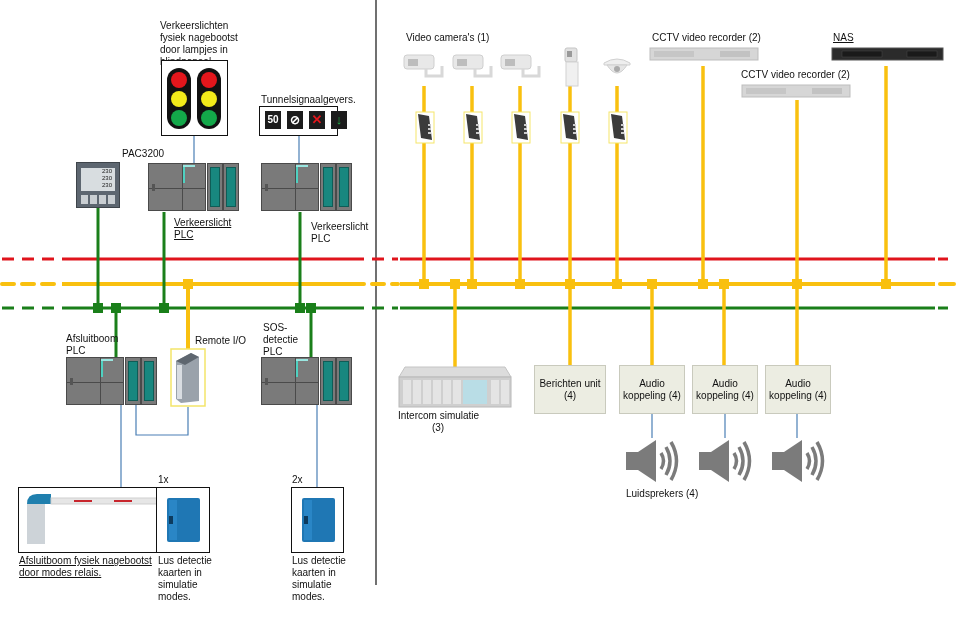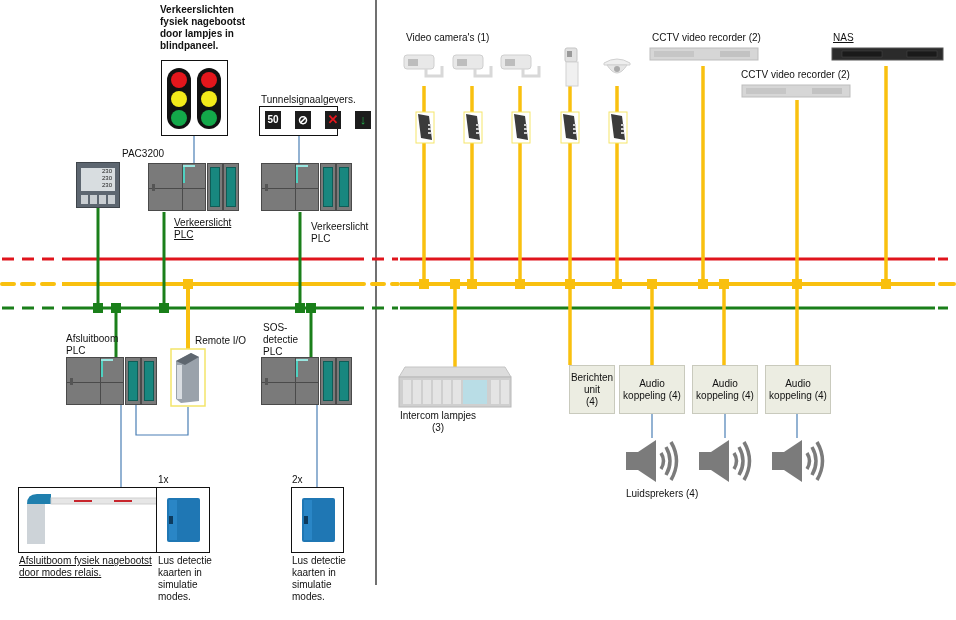--- a/index.html
+++ b/index.html
@@ -225,42 +225,42 @@
   </g>
 
   <g transform="translate(171,349)">
     <rect x="0" y="0" width="34" height="57" fill="#fff" stroke="#f3e56a" stroke-width="1.5"></rect>
     <polygon points="5,12 20,4 28,8 28,52 10,54 5,50" fill="#9aa2ab"></polygon>
     <polygon points="5,12 20,4 28,8 14,16" fill="#5e666f"></polygon>
     <rect x="6" y="16" width="5" height="34" fill="#d9dde2"></rect>
   </g>
 </svg>
 
-<div class="lbl" style="left:160px;top:4px;font-weight:bold;">
+<div class="lbl" style="left:160px;top:20px;">
   <div>Verkeerslichten</div>
   <div>fysiek nagebootst</div>
   <div>door lampjes in</div>
   <div>blindpaneel.</div>
 </div>
 <div class="box" style="left:161px;top:60px;width:65px;height:74px;">
   <svg width="65" height="74">
     <rect x="5" y="7" width="24" height="61" rx="12" fill="#111"></rect>
     <circle cx="17" cy="19" r="8" fill="#e3161c"></circle>
     <circle cx="17" cy="38" r="8" fill="#f2ea1a"></circle>
     <circle cx="17" cy="57" r="8" fill="#13a84a"></circle>
     <rect x="35" y="7" width="24" height="61" rx="12" fill="#111"></rect>
     <circle cx="47" cy="19" r="8" fill="#e3161c"></circle>
     <circle cx="47" cy="38" r="8" fill="#f2ea1a"></circle>
     <circle cx="47" cy="57" r="8" fill="#13a84a"></circle>
   </svg>
 </div>
 
 <div class="lbl" style="left:261px;top:94px;">Tunnelsignaalgevers.</div>
 <div class="box" style="left:259px;top:106px;width:77px;height:28px;">
-  <div style="position:absolute;left:5px;top:4px;display:flex;gap:14px;">
+  <div style="position:absolute;left:5px;top:4px;display:flex;gap:6px;">
     <span style="width:16px;height:18px;background:#1c1c1c;color:#fff;font-size:10px;line-height:18px;text-align:center;font-weight:bold;">50</span>
     <span style="width:16px;height:18px;background:#1c1c1c;color:#fff;font-size:12px;line-height:18px;text-align:center;font-weight:bold;">⊘</span>
     <span style="width:16px;height:18px;background:#1c1c1c;color:#e3161c;font-size:13px;line-height:18px;text-align:center;font-weight:bold;">✕</span>
     <span style="width:16px;height:18px;background:#1c1c1c;color:#21b24b;font-size:13px;line-height:18px;text-align:center;font-weight:bold;">↓</span>
   </div>
 </div>
 
 <div class="lbl" style="left:80px;top:148px;padding-left:42px;">PAC3200</div>
 <div style="position:absolute;left:76px;top:162px;width:44px;height:46px;background:#5d6670;border:1px solid #3e444a;box-sizing:border-box;">
   <div style="position:absolute;left:4px;top:5px;width:34px;height:23px;background:#d8dde0;font-size:6px;line-height:7px;text-align:right;padding-right:3px;box-sizing:border-box;color:#222;">
@@ -394,25 +394,25 @@
   <div>simulatie</div>
   <div>modes.</div>
 </div>
 
 <div class="lbl" style="left:406px;top:32px;">Video camera's (1)</div>
 <div class="lbl" style="left:652px;top:32px;">CCTV video recorder (2)</div>
 <div class="lbl" style="left:833px;top:32px;text-decoration:underline;">NAS</div>
 <div class="lbl" style="left:741px;top:69px;">CCTV video recorder (2)</div>
 
 <div class="lbl c" style="left:398px;top:410px;width:80px;">
-  <div>Intercom lampjes</div>
+  <div>Intercom simulatie</div>
   <div>(3)</div>
 </div>
 
-<div class="infobox" style="left:569px;top:365px;width:46px;height:49px;">
+<div class="infobox" style="left:534px;top:365px;width:72px;height:49px;">
   <div>
     <div>Berichten unit</div>
     <div>(4)</div>
   </div>
 </div>
 <div class="infobox" style="left:619px;top:365px;width:66px;height:49px;">
   <div>
     <div>Audio</div>
     <div>koppeling (4)</div>
   </div>

